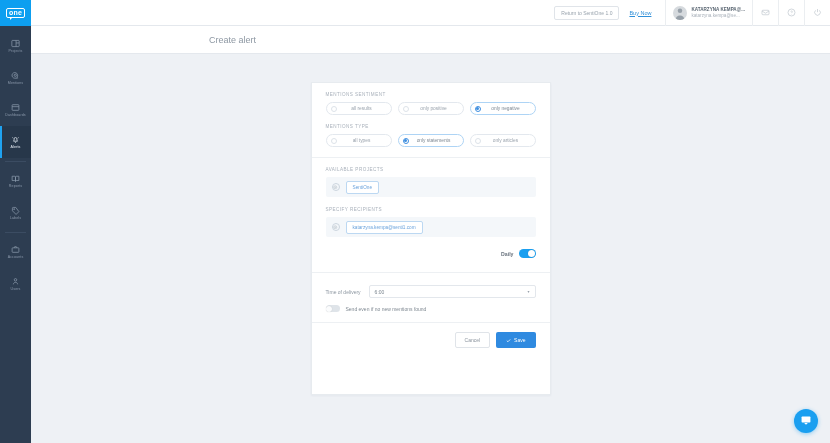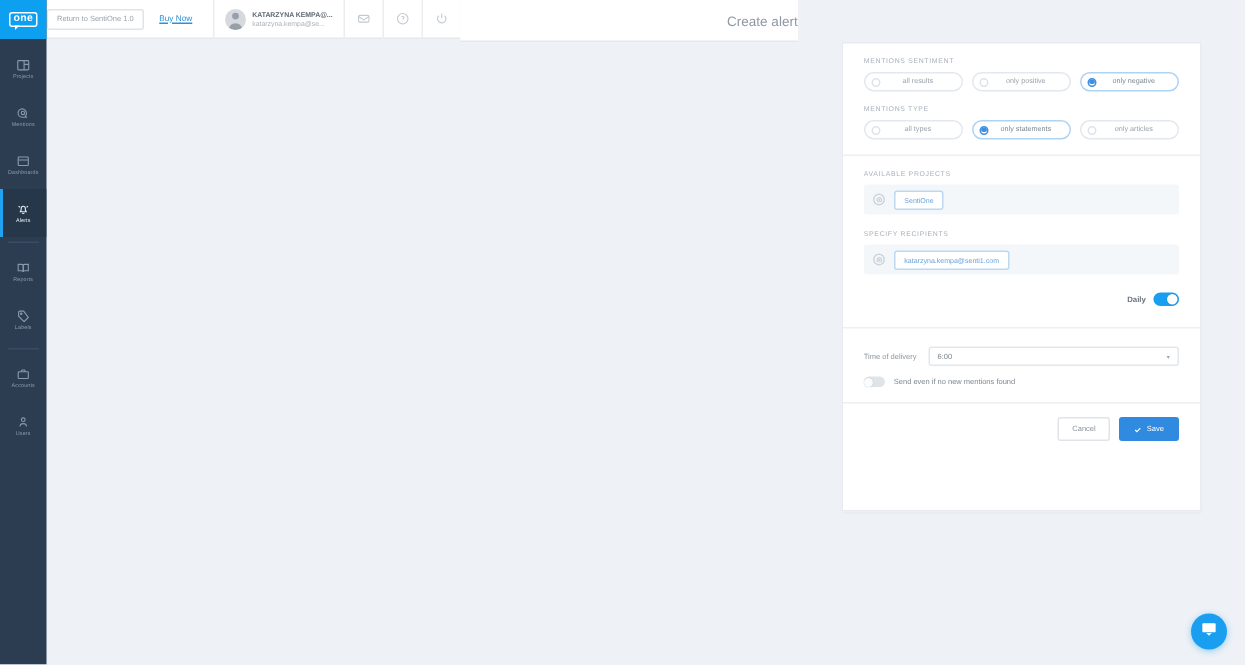--- a/index.html
+++ b/index.html
@@ -48,21 +48,21 @@
   }
   .nav-item.active { background: #25334594; color: #e8eef5; }
   .nav-item.active::before {
     content: ""; position: absolute; left: 0; top: 0; bottom: 0;
     width: 2px; background: #1fa2f0;
   }
   .nav-item svg { display: block; }
   .nav-label { font-size: 3.6px; letter-spacing: .1px; line-height: 5px; }
 
   
-  .main { flex: 1; display: flex; min-width: 0; }
+  .main { flex: 1; display: flex; flex-direction: column; min-width: 0; }
 
   
   .topbar {
     height: 26px; background: #ffffff;
     border-bottom: 1px solid #e4e8ed;
     display: flex; align-items: center; justify-content: flex-end;
     padding-right: 0px;
   }
   .return-btn {
     font-size: 5px; color: #99a3ad;

